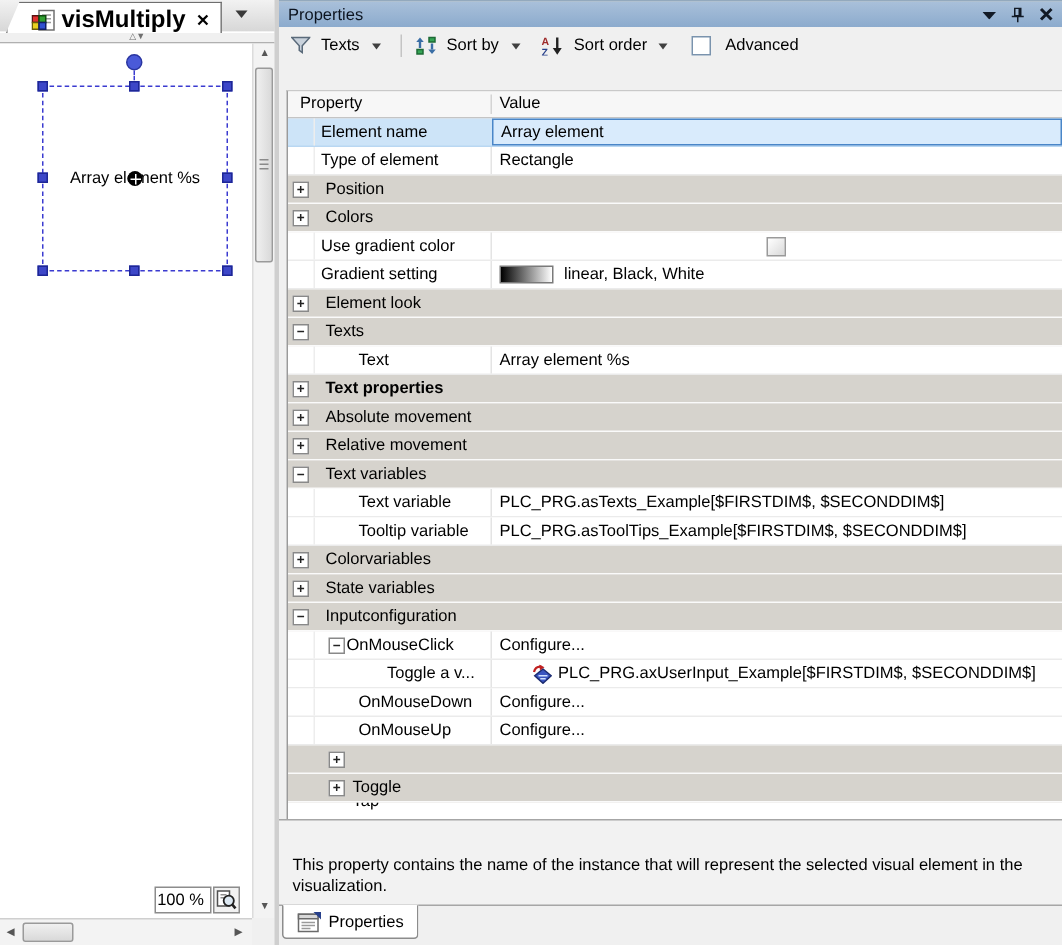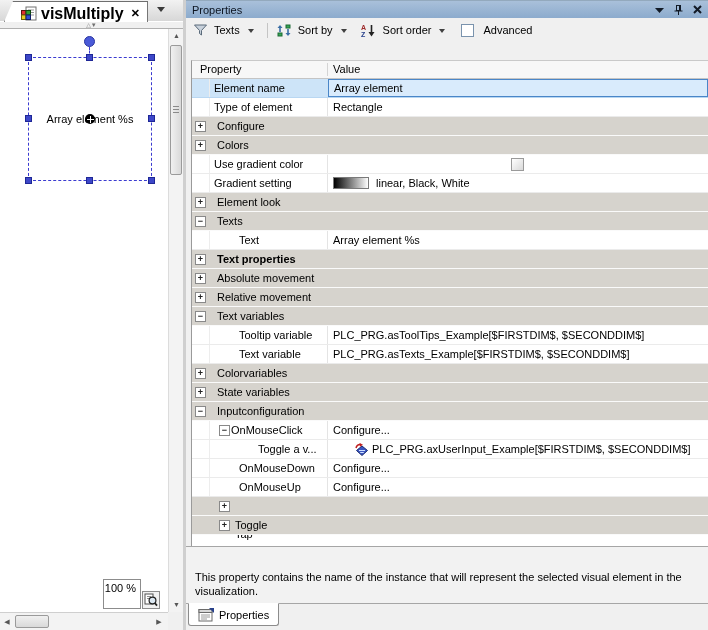--- a/index.html
+++ b/index.html
@@ -20,21 +20,21 @@
   .canvas { position:absolute; left:0; top:29px; width:168px; height:583px; background:#ffffff; overflow:hidden; }
   .sel-rect { position:absolute; left:28px; top:28px; width:124px; height:124px; border:1px dashed #3b3bd0; }
   .el-text { position:absolute; left:0; right:0; top:55px; text-align:center; white-space:nowrap; font-size:11px; }
   .handle { position:absolute; width:7px; height:7px; background:#3d47c8; border:1px solid #1e2796; }
   .rot-circle { position:absolute; left:84px; top:7px; width:11px; height:11px; border-radius:50%; background:#4a5ad8; border:1px solid #2a35a0; }
   .rot-line { position:absolute; left:89px; top:18px; width:1px; height:10px; border-left:1px dashed #3b3bd0; }
   .center-marker { position:absolute; left:85px; top:85px; width:10px; height:10px; background:#000; border-radius:50%; }
   .center-marker::before { content:""; position:absolute; left:1.5px; top:4.5px; width:7px; height:1px; background:#fff; }
   .center-marker::after { content:""; position:absolute; left:4.5px; top:1.5px; width:1px; height:7px; background:#fff; }
 
-  .zoom-box { position:absolute; right:27px; bottom:3px; width:38px; height:30px; background:#fff; border:1px solid #8c8c8c; text-align:right; padding:2px 4px 0 0; }
+  .zoom-box { position:absolute; right:27px; bottom:3px; width:38px; height:18px; background:#fff; border:1px solid #8c8c8c; text-align:right; padding:2px 4px 0 0; }
   .zoom-tool { position:absolute; right:8px; bottom:3px; width:18px; height:18px; background:#f2f2f2; border:1px solid #8c8c8c; padding:0; display:flex; align-items:center; justify-content:center; }
 
   .vscroll { position:absolute; left:168px; top:29px; width:15px; height:583px; background:#f3f3f3; border-left:1px solid #dcdcdc; }
   .vscroll .arr { position:absolute; left:0; width:15px; height:14px; font-size:7px; color:#565656; text-align:center; line-height:14px; }
   .vscroll .arr.up { top:0; }
   .vscroll .arr.down { bottom:0; }
   .vthumb { position:absolute; left:1px; top:16px; width:12px; height:130px; background:linear-gradient(to right,#f0f0f0,#d9d9d9); border:1px solid #9a9a9a; border-radius:2px; }
   .vthumb i { position:absolute; left:2px; right:2px; height:1px; background:#8a8a8a; }
   .vthumb i:nth-child(1){ top:60px; } .vthumb i:nth-child(2){ top:63px; } .vthumb i:nth-child(3){ top:66px; }
 
@@ -240,21 +240,21 @@
           <div class="row">
             <span class="gutterline"></span>
             <span class="colline"></span>
             <span class="plabel" style="left: 22px;">Type of element</span>
             <span class="vcell">
               <span>Rectangle</span>
             </span>
           </div>
           <div class="row group">
             <span class="expander" style="left: 3px;">+</span>
-            <span class="plabel" style="left: 25px;">Configure</span>
+            <span class="plabel" style="left: 25px;">Position</span>
           </div>
           <div class="row group">
             <span class="expander" style="left: 3px;">+</span>
             <span class="plabel" style="left: 25px;">Colors</span>
           </div>
           <div class="row">
             <span class="gutterline"></span>
             <span class="colline"></span>
             <span class="plabel" style="left: 22px;">Use gradient color</span>
             <span class="vcell">
@@ -299,31 +299,31 @@
             <span class="expander" style="left: 3px;">+</span>
             <span class="plabel" style="left: 25px;">Relative movement</span>
           </div>
           <div class="row group">
             <span class="expander" style="left: 3px;">−</span>
             <span class="plabel" style="left: 25px;">Text variables</span>
           </div>
           <div class="row">
             <span class="gutterline"></span>
             <span class="colline"></span>
+            <span class="plabel" style="left: 47px;">Text variable</span>
+            <span class="vcell">
+              <span>PLC_PRG.asTexts_Example[$FIRSTDIM$, $SECONDDIM$]</span>
+            </span>
+          </div>
+          <div class="row">
+            <span class="gutterline"></span>
+            <span class="colline"></span>
             <span class="plabel" style="left: 47px;">Tooltip variable</span>
             <span class="vcell">
               <span>PLC_PRG.asToolTips_Example[$FIRSTDIM$, $SECONDDIM$]</span>
-            </span>
-          </div>
-          <div class="row">
-            <span class="gutterline"></span>
-            <span class="colline"></span>
-            <span class="plabel" style="left: 47px;">Text variable</span>
-            <span class="vcell">
-              <span>PLC_PRG.asTexts_Example[$FIRSTDIM$, $SECONDDIM$]</span>
             </span>
           </div>
           <div class="row group">
             <span class="expander" style="left: 3px;">+</span>
             <span class="plabel" style="left: 25px;">Colorvariables</span>
           </div>
           <div class="row group">
             <span class="expander" style="left: 3px;">+</span>
             <span class="plabel" style="left: 25px;">State variables</span>
           </div>

